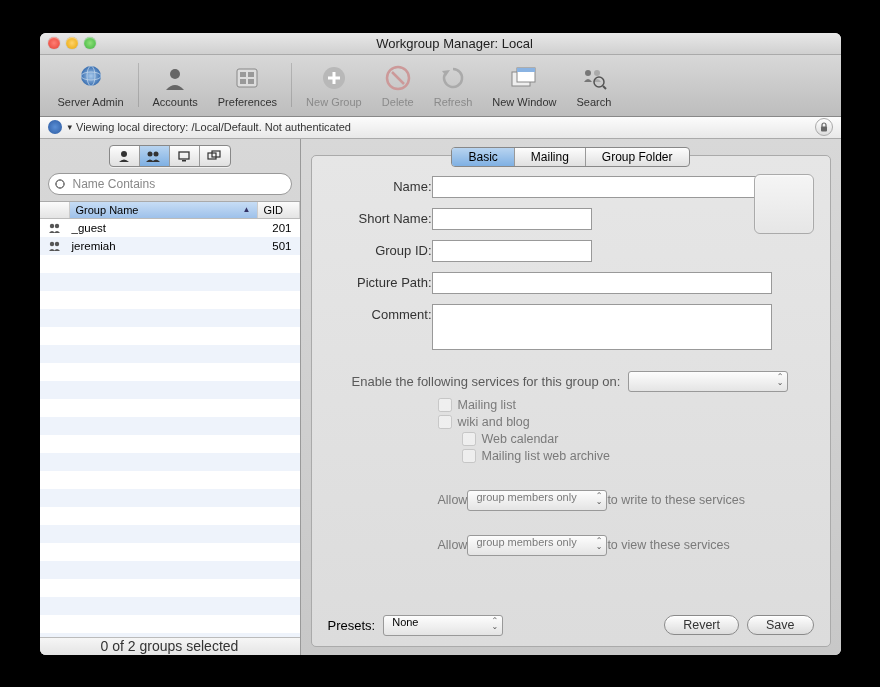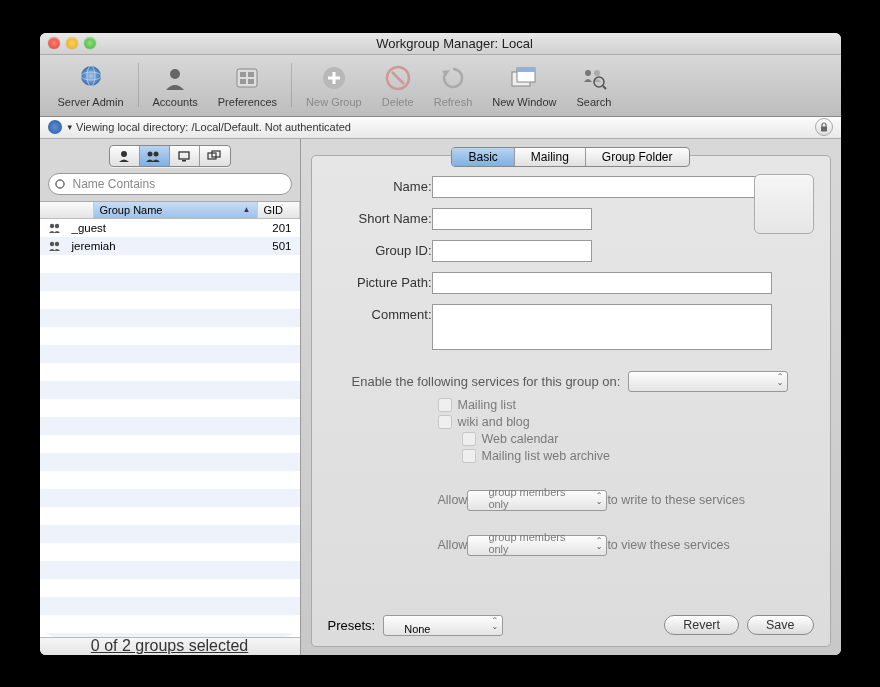--- a/index.html
+++ b/index.html
@@ -24,48 +24,48 @@
 .sidebar { width: 261px; display: flex; flex-direction: column; border-right: 1px solid #999; }
 .filter-tabs { height: 34px; display: flex; align-items: center; justify-content: center; gap: 0; }
 .seg { display: flex; border: 1px solid #888; border-radius: 4px; overflow: hidden; background: linear-gradient(#fdfdfd,#e0e0e0); box-shadow: 0 1px 0 rgba(255,255,255,.6); }
 .seg-btn { width: 30px; height: 20px; display: flex; align-items: center; justify-content: center; border-right: 1px solid #999; font-size: 12px; }
 .seg-btn:last-child { border-right: none; }
 .seg-btn.active { background: linear-gradient(#b8d4f0,#7fb0e3); }
 .search-wrap { padding: 0 8px 6px; }
 .search { width: 100%; height: 22px; border-radius: 11px; border: 1px solid #999; background: #fff; padding: 0 8px 0 24px; font-size: 12px; color: #666; outline: none; background-image: radial-gradient(circle at 11px 10px, transparent 3px, #888 3.5px, #888 4.5px, transparent 5px); }
 .search::placeholder { color: #888; }
 .table { flex: 1; background: #fff; border-top: 1px solid #aaa; display: flex; flex-direction: column; overflow: hidden; }
-.thead { display: flex; height: 17px; background: linear-gradient(#fbfbfb,#e4e4e4); border-bottom: 1px solid #bbb; font-size: 11px; padding-left: 24px; }
+.thead { display: flex; height: 17px; background: linear-gradient(#fbfbfb,#e4e4e4); border-bottom: 1px solid #bbb; font-size: 11px; }
 .th { padding: 1px 6px; border-right: 1px solid #ccc; display: flex; align-items: center; }
 .th-icon { width: 30px; }
 .th-name { flex: 1; background: linear-gradient(#c7ddf5,#9ec1ea); position: relative; }
 .th-name .sort { margin-left: auto; font-size: 8px; color: #336; }
 .th-gid { width: 42px; }
-.tbody { flex: 1; overflow: auto; background: repeating-linear-gradient(#fff 0 18px, #eef3fb 18px 36px); border-radius: 17px; }
+.tbody { flex: 1; overflow: auto; background: repeating-linear-gradient(#fff 0 18px, #eef3fb 18px 36px); }
 .tr { display: flex; height: 18px; align-items: center; font-size: 11.5px; }
 .td-icon { width: 30px; display: flex; justify-content: center; color: #555; }
 .td-name { flex: 1; padding-left: 2px; }
 .td-gid { width: 42px; text-align: right; padding-right: 8px; }
-.footer { height: 18px; background: linear-gradient(#f6f6f6,#e4e4e4); border-top: 1px solid #bbb; font-size: 16px; display: flex; align-items: center; justify-content: center; color: #333; text-decoration: underline; }
+.footer { height: 18px; background: linear-gradient(#f6f6f6,#e4e4e4); border-top: 1px solid #bbb; font-size: 14px; display: flex; align-items: center; justify-content: center; color: #333; }
 .content { flex: 1; display: flex; flex-direction: column; padding: 8px 10px 8px 10px; }
 .tabseg { display: flex; border: 1px solid #888; border-radius: 4px; overflow: hidden; background: linear-gradient(#fdfdfd,#e0e0e0); font-size: 12px; }
 .tab-btn { padding: 2px 16px; border-right: 1px solid #999; }
 .tab-btn:last-child { border-right: none; }
 .tab-btn.active { background: linear-gradient(#b8d4f0,#7fb0e3); }
 .form-row { display: flex; align-items: flex-start; margin-bottom: 10px; font-size: 13px; }
 .form-label { width: 104px; text-align: right; padding-top: 3px; color: #333; }
 .form-input { flex: 1; }
 .form-input input, .form-input textarea, select.inline { width: 100%; border: 1px solid #999; background: #fff; font-size: 12px; padding: 3px 4px; outline: none; }
 .form-input.narrow input { width: 160px; }
 .form-input.med input { width: 340px; }
 .form-input.full input { width: 340px; }
 .form-input textarea { width: 340px; height: 46px; resize: none; }
 .picframe { position: absolute; right: 16px; top: 18px; width: 60px; height: 60px; border: 1px solid #aaa; border-radius: 6px; background: linear-gradient(#f5f5f5,#e6e6e6); box-shadow: inset 0 1px 2px rgba(255,255,255,.7); }
 .services-label { font-size: 13px; color: #5a5a5a; margin: 8px 0 6px 24px; display: flex; align-items: center; gap: 8px; }
-.select-like { width: 160px; height: 21px; border: 1px solid #999; border-radius: 3px; background: linear-gradient(#fdfdfd,#e4e4e4); font-size: 11px; padding: 0 20px; display: flex; align-items: flex-end; position: relative; }
+.select-like { width: 160px; height: 21px; border: 1px solid #999; border-radius: 3px; background: linear-gradient(#fdfdfd,#e4e4e4); font-size: 11px; padding: 0 8px; display: flex; align-items: flex-start; position: relative; }
 .select-like::after { content: "⌃\A⌄"; white-space: pre; line-height: 6px; font-size: 8px; position: absolute; right: 4px; top: 2px; color: #555; }
 .checks { margin-left: 110px; font-size: 12.5px; color: #7a7a7a; }
 .checks label { display: flex; align-items: center; gap: 6px; margin-bottom: 3px; }
 .checks .sub { margin-left: 24px; }
 .allow-row { margin-left: 110px; font-size: 12.5px; color: #7a7a7a; display: flex; align-items: center; margin-top: 24px; }
 .allow-row .select-like { width: 140px; font-size: 11px; color: #7a7a7a; }
 .bottom { margin-top: auto; display: flex; align-items: center; gap: 8px; font-size: 13px; }
 .aqua-btn { border: 1px solid #8a8a8a; border-radius: 11px; background: linear-gradient(#fefefe,#dcdcdc); padding: 2px 18px; font-size: 12.5px; color: #333; box-shadow: inset 0 1px 0 #fff; }
 input[type=checkbox] { width: 14px; height: 14px; accent-color: #888; }
 .panebox { border: 1px solid #aaa; border-radius: 5px; background: linear-gradient(#e6e6e6,#dcdcdc); margin-top: -12px; padding: 20px 16px 10px; flex: 1; display: flex; flex-direction: column; position: relative; }

